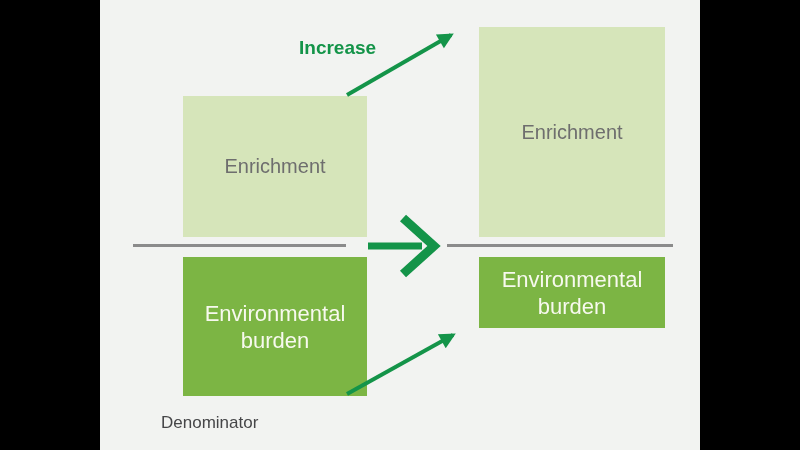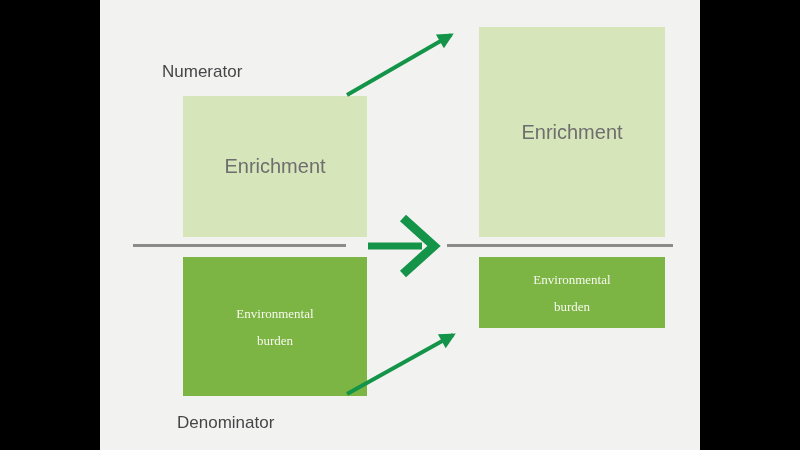--- a/index.html
+++ b/index.html
@@ -9,62 +9,62 @@
   }
   *{margin:0;padding:0;box-sizing:border-box;}
   body{font-family:"Liberation Sans", sans-serif;}
   .stage{position:relative;width:800px;height:450px;background:var(--frame);overflow:hidden;}
   .letterbox{position:absolute;top:0;height:450px;background:var(--frame);}
   .letterbox.left{left:0;width:100px;}
   .letterbox.right{right:0;width:100px;}
   .canvas{position:absolute;left:100px;top:0;width:600px;height:450px;background:var(--bg);}
   .small-label{position:absolute;font-size:17px;line-height:22px;color:var(--label-gray);}
   .numerator-label{left:62px;top:61px;}
-  .denominator-label{left:77px;top:412px;}
+  .denominator-label{left:61px;top:412px;}
   .arrow-label{position:absolute;font-size:19px;line-height:22px;font-weight:bold;color:var(--arrow-green);}
   .increase-label{left:199px;top:37px;}
   .reduce-label{left:304px;top:366px;}
   .box{position:absolute;display:flex;flex-direction:column;align-items:center;justify-content:center;text-align:center;margin-left:20px;}
   .box.light{background:var(--light-green);color:var(--enrichment-text);font-size:20px;}
-  .box.dark{background:var(--dark-green);color:var(--box-white-text);font-size:13px;line-height:27px;font-family:Liberation Serif, serif;}
+  .box.dark{background:var(--dark-green);color:var(--box-white-text);font-size:22px;line-height:27px;}
   .enrichment-before{left:63px;top:96px;width:184px;height:141px;}
   .envburden-before{left:63px;top:257px;width:184px;height:139px;}
   .enrichment-after{left:359px;top:27px;width:186px;height:210px;}
   .envburden-after{left:359px;top:257px;width:186px;height:71px;}
   .divider{position:absolute;height:3px;background:var(--divider-gray);}
   .divider.before{left:33px;top:244px;width:213px;}
   .divider.after{left:347px;top:244px;width:226px;}
   svg.arrows{position:absolute;left:0;top:0;width:600px;height:450px;pointer-events:none;}
   svg.arrows .stroke{stroke:var(--arrow-green);fill:none;}
   svg.arrows .head{fill:var(--arrow-green);}
 </style>
 </head>
 <body>
 
 <div class="stage">
   <div class="letterbox left"></div>
   <div class="letterbox right"></div>
 
   <div class="canvas">
 
-    <div class="small-label numerator-label">Numerator</div>
 
     <div class="box light enrichment-before">
       <span>Enrichment</span>
     </div>
 
     <div class="divider before"></div>
 
     <div class="box dark envburden-before">
       <span>Environmental</span>
       <span>burden</span>
     </div>
 
     <div class="small-label denominator-label">Denominator</div>
 
+    <div class="arrow-label increase-label">Increase</div>
 
 
     <svg class="arrows" viewBox="0 0 600 450">
       <defs>
         <marker id="ah" viewBox="0 0 10 10" refX="8" refY="5" markerWidth="20" markerHeight="16" orient="auto" markerUnits="userSpaceOnUse">
           <path class="head" d="M0,0 L10,5 L0,10 Z"></path>
         </marker>
       </defs>
       <g>
         <line class="stroke" x1="247" y1="95" x2="351" y2="35" stroke-width="4" marker-end="url(#ah)"></line>

